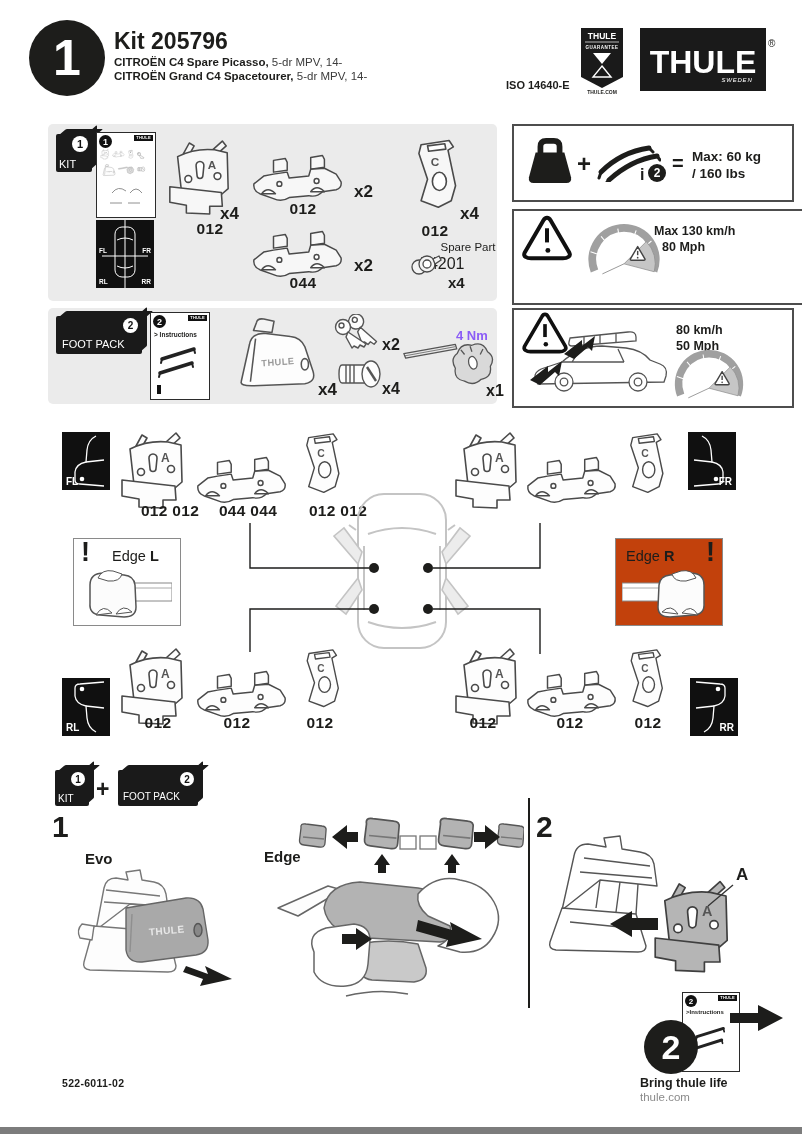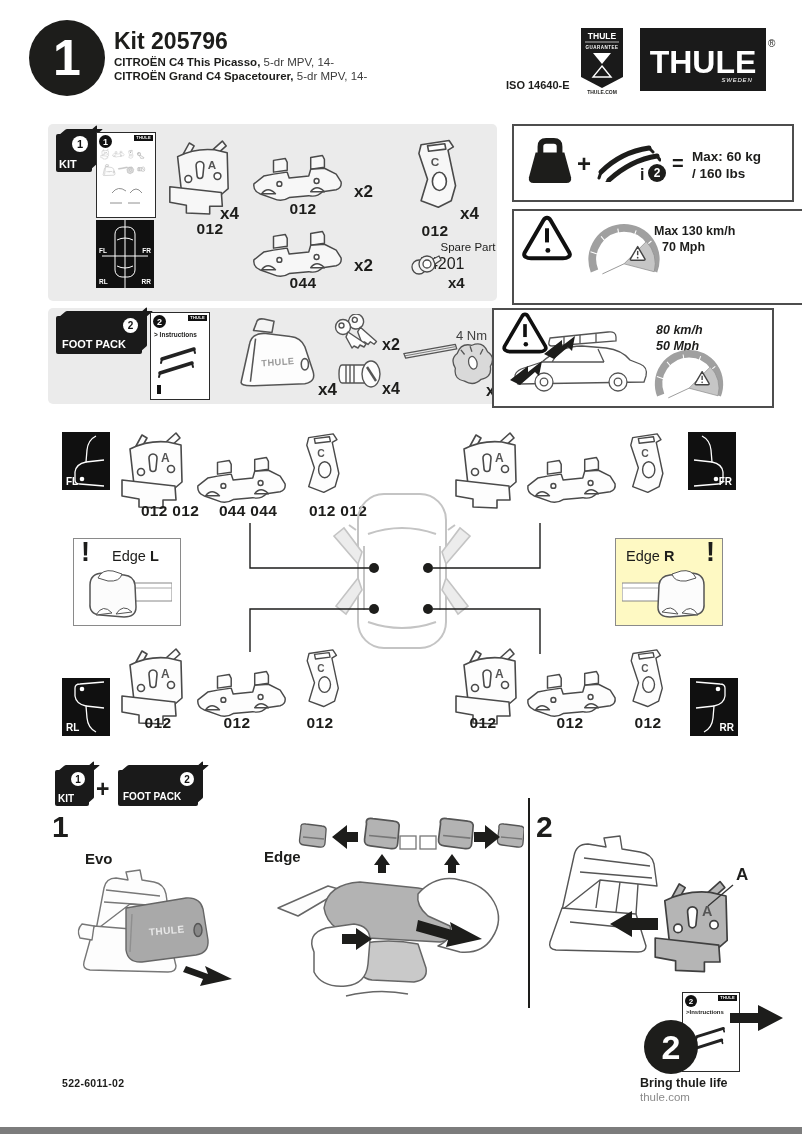--- a/index.html
+++ b/index.html
@@ -12,21 +12,21 @@
   .outbox{position:absolute;background:#fff;border:2px solid #4d4d4d;}
   .code{position:absolute;font-weight:bold;font-size:15.5px;text-align:center;letter-spacing:.3px;}
   .qty{position:absolute;font-weight:bold;font-size:17px;}
   .badge3d{position:absolute;background:#1a1a1a;border-radius:2px;color:#fff;}
   .badge3d::before{content:"";position:absolute;left:3px;right:-4px;top:-5px;height:6px;background:#1a1a1a;
                    transform:skewX(-50deg);transform-origin:left bottom;border-radius:1px;}
   .badge3d::after{content:"";position:absolute;top:-4px;bottom:3px;right:-5px;width:6px;background:#1a1a1a;
                   transform:skewY(-40deg);transform-origin:top left;border-radius:1px;}
   .bnum{position:absolute;background:#fff;color:#111;border-radius:50%;font-weight:bold;
         display:flex;align-items:center;justify-content:center;z-index:2;}
-  .blbl{position:absolute;font-weight:bold;color:#fff;z-index:2;}
+  .blbl{position:absolute;font-weight:normal;color:#fff;z-index:2;}
   .card{position:absolute;background:#fff;border:1.6px solid #2b2b2b;}
   .cnum{position:absolute;background:#111;color:#fff;border-radius:50%;font-weight:bold;
         display:flex;align-items:center;justify-content:center;}
   .btag{position:absolute;top:2px;right:2px;background:#111;color:#fff;font-size:4px;line-height:6px;
         padding:0 2px;font-weight:bold;letter-spacing:.3px;}
   .corner{position:absolute;background:#101010;width:48px;height:58px;}
   .cornlbl{position:absolute;color:#fff;font-weight:bold;font-size:10px;}
   .circle-step{position:absolute;background:#1d1d1b;color:#fff;border-radius:50%;
         display:flex;align-items:center;justify-content:center;font-weight:bold;}
 </style>
@@ -127,21 +127,21 @@
     <circle cx="20" cy="11" r="2.3" fill="#fff" stroke="none"></circle>
   </g>
 </defs>
 </svg>
 
 <div class="circle-step" style="left:29px;top:20px;width:76px;height:76px;font-size:50px;">
   <span>1</span>
 </div>
 <div class="abs b" style="left:114px;top:28px;font-size:23px;">Kit 205796</div>
 <div class="abs" style="left:114px;top:56px;font-size:11.5px;color:#3c3c3c;">
-  <span class="b" style="color:#1d1d1b;">CITROËN C4 This Picasso,</span><span> 5-dr MPV, 14-</span>
+  <span class="b" style="color:#1d1d1b;">CITROËN C4 Spare Picasso,</span><span> 5-dr MPV, 14-</span>
 </div>
 <div class="abs" style="left:114px;top:70px;font-size:11.5px;color:#3c3c3c;">
   <span class="b" style="color:#1d1d1b;">CITROËN Grand C4 Spacetourer,</span><span> 5-dr MPV, 14-</span>
 </div>
 <div class="abs b" style="left:506px;top:79px;font-size:11px;">ISO 14640-E</div>
 
 <svg class="abs" style="left:579px;top:27px;" width="46" height="68" viewBox="0 0 46 68">
   <path d="M2,1 H44 V50 L23,61 L2,50 Z" fill="#1a1a1a"></path>
   <text x="23" y="12" text-anchor="middle" font-size="8.5" font-weight="bold" fill="#fff">THULE</text>
   <path d="M6,15 H40" stroke="#fff" stroke-width=".7"></path>
@@ -269,21 +269,21 @@
 
 <div class="outbox" style="left:512px;top:209px;width:278px;height:92px;padding-left:40px;">
   <svg class="abs" style="left:8px;top:4px;" width="50" height="46" viewBox="0 0 56 52">
     <use href="#warnSym"></use>
   </svg>
   <svg class="abs" style="left:74px;top:6px;" width="72" height="62" viewBox="0 0 100 84">
     <use href="#gaugeSym"></use>
   </svg>
   <div class="abs b" style="left:140px;top:12px;font-size:12.5px;line-height:16px;">
     <div>Max  130 km/h</div>
-    <div style="padding-left:8px;">70 Mph</div>
+    <div style="padding-left:8px;">80 Mph</div>
   </div>
 </div>
 
 <div class="panel" style="left:48px;top:308px;width:449px;height:96px;">
   <div class="badge3d" style="left:8px;top:8px;width:86px;height:38px;">
     <div class="bnum" style="top:2px;right:4px;width:15px;height:15px;font-size:10px;">
       <span>2</span>
         </div>
     <div class="blbl" style="left:6px;bottom:4px;font-size:11px;">FOOT PACK</div>
   </div>
@@ -317,28 +317,28 @@
       <use href="#keySym" transform="translate(0,4)"></use>
     </g>
   </svg>
   <div class="qty" style="left:334px;top:28px;font-size:16px;">x2</div>
 
   <svg class="abs" style="left:288px;top:48px;" width="48" height="32" viewBox="0 0 46 32">
     <use href="#lockSym" stroke="#555" stroke-width="1.4"></use>
   </svg>
   <div class="qty" style="left:334px;top:72px;font-size:16px;">x4</div>
 
-  <div class="abs" style="left:408px;top:20px;font-size:13px;color:#404040;">4 Nm</div>
+  <div class="abs" style="left:408px;top:20px;font-size:13px;color:#8b5cf6;font-weight:bold;">4 Nm</div>
   <svg class="abs" style="left:354px;top:24px;" width="92" height="56" viewBox="0 0 100 58">
     <use href="#toolSym" stroke="#555" stroke-width="1.4"></use>
   </svg>
   <div class="qty" style="left:438px;top:74px;font-size:16px;">x1</div>
 </div>
 
-<div class="outbox" style="left:492px;top:308px;width:278px;height:96px;font-style:italic;">
+<div class="outbox" style="left:512px;top:308px;width:278px;height:96px;">
   <svg class="abs" style="left:14px;top:8px;" width="142" height="84" viewBox="0 0 142 84">
     <g stroke="#555" stroke-width="1.3" fill="#fff">
       <path d="M8,62 Q4,54 16,50 L34,44 Q52,28 74,28 L98,30 Q114,32 122,42 L132,46 Q140,49 138,58 L136,64 L10,66 Z"></path>
       <path d="M44,44 L52,32 M96,44 L90,31 M34,44 H96" fill="none"></path>
       <circle cx="36" cy="64" r="9"></circle>
           <circle cx="36" cy="64" r="3.8"></circle>
       <circle cx="110" cy="64" r="9"></circle>
           <circle cx="110" cy="64" r="3.8"></circle>
       <path d="M42,20 L100,14 Q108,13 108,19 L108,23 L44,28 Q40,28 41,24 Z"></path>
       <path d="M56,19 v8 M72,17 v8 M88,16 v8" fill="none"></path>
@@ -409,21 +409,21 @@
 
 <div class="abs" style="left:73px;top:538px;width:106px;height:86px;background:#fff;border:1px solid #8a8a8a;">
   <div class="abs b" style="left:7px;top:-2px;font-size:27px;">!</div>
   <div class="abs" style="left:38px;top:9px;font-size:14.5px;">
     <span>Edge</span> <span class="b">L</span>
   </div>
   <svg class="abs" style="left:6px;top:28px;" width="92" height="54" viewBox="0 0 92 54">
     <use href="#edgeFootSym"></use>
       </svg>
 </div>
-<div class="abs" style="left:615px;top:538px;width:106px;height:86px;background:#fef9c3;border:1px solid #8a8a8a;">
+<div class="abs" style="left:615px;top:538px;width:106px;height:86px;background:#c2410c;border:1px solid #8a8a8a;">
   <div class="abs" style="left:10px;top:9px;font-size:14.5px;">
     <span>Edge</span> <span class="b">R</span>
   </div>
   <div class="abs b" style="right:7px;top:-2px;font-size:27px;">!</div>
   <svg class="abs" style="left:6px;top:28px;" width="92" height="54" viewBox="0 0 92 54">
     <use href="#edgeFootSym" transform="translate(92,0) scale(-1,1)"></use>
       </svg>
 </div>
 
 <svg class="abs" style="left:330px;top:490px;" width="148" height="162" viewBox="0 0 148 162">

